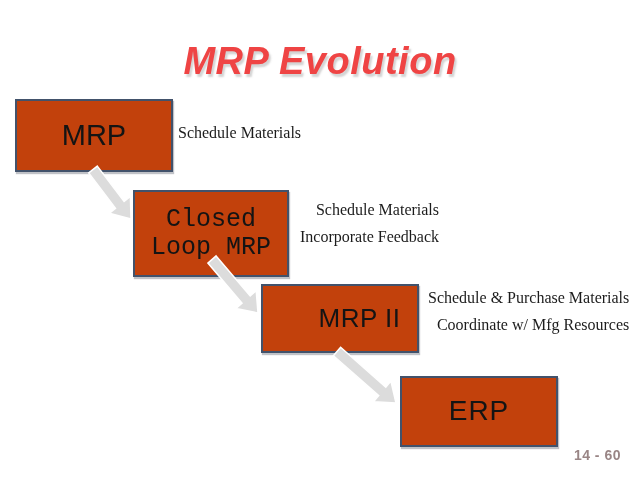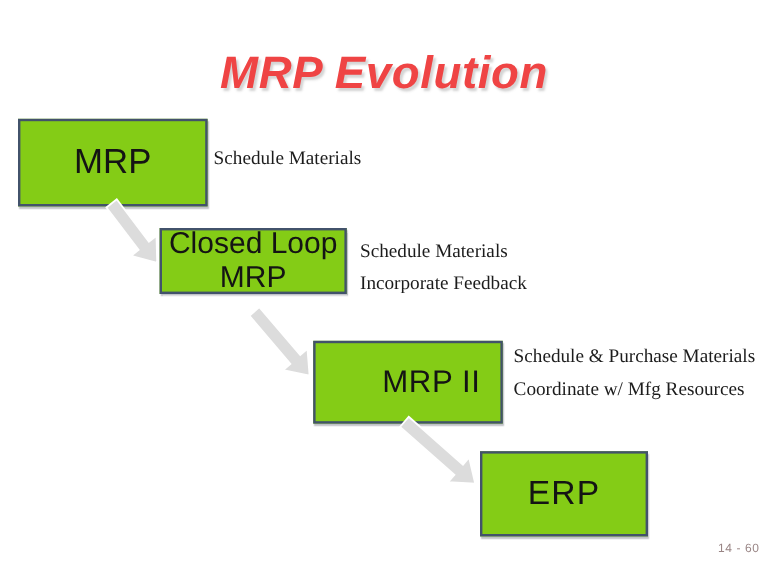--- a/index.html
+++ b/index.html
@@ -21,63 +21,64 @@
     font-weight: bold;
     font-style: italic;
     color: #ef4444;
     letter-spacing: 0.5px;
     text-shadow: 2px 3px 2px rgba(110,110,110,0.30);
     white-space: nowrap;
   }
   .box {
     position: absolute;
     box-sizing: border-box;
-    background: #84cc16;
+    background: #c2410c;
     border: 2px solid #42526b;
     box-shadow: 1px 2px 1px rgba(30,35,55,0.28);
     display: flex;
     align-items: center;
     justify-content: center;
     text-align: center;
     color: #141414;
   }
   .box .label { line-height: 1.1; }
   .box-mrp    { left: 15px;  top: 99px;  width: 158px; height: 73px; font-size: 29px; }
-  .box-closed { left: 133px; top: 190px; width: 156px; height: 55px; font-size: 25px; }
+  .box-closed { left: 133px; top: 190px; width: 156px; height: 87px; font-size: 25px; font-family: Liberation Mono, monospace; }
   .box-mrp2   { left: 261px; top: 284px; width: 158px; height: 69px; font-size: 26px; letter-spacing: 0.5px; padding-left: 39px; }
-  .box-erp    { left: 400px; top: 376px; width: 140px; height: 71px; font-size: 28px; letter-spacing: 1px; }
+  .box-erp    { left: 400px; top: 376px; width: 158px; height: 71px; font-size: 28px; letter-spacing: 1px; }
   .desc {
     position: absolute;
     font-family: "Liberation Serif", serif;
     font-size: 16px;
     color: #1c1c1c;
     white-space: nowrap;
+    text-align: right;
   }
   .desc .line { line-height: 27px; }
   .desc-1 { left: 178px; top: 123px; }
   .desc-1 .line { line-height: 20px; }
   .desc-2 { left: 300px; top: 196px; }
   .desc-3 { left: 428px; top: 284px; }
   .arrows {
     position: absolute;
     left: 0; top: 0;
     width: 640px; height: 480px;
     pointer-events: none;
   }
   .arrows polygon {
     fill: #dcdcdc;
     stroke: #ffffff;
     stroke-width: 1.5;
   }
   .page-num {
     position: absolute;
-    right: 7px;
+    right: 19px;
     bottom: 17px;
-    font-size: 10px;
-    font-weight: normal;
+    font-size: 14px;
+    font-weight: bold;
     color: #998585;
     letter-spacing: 0.5px;
   }
 </style>
 </head>
 <body>
 
 <div class="slide">
 
   <div class="title">MRP Evolution</div>

